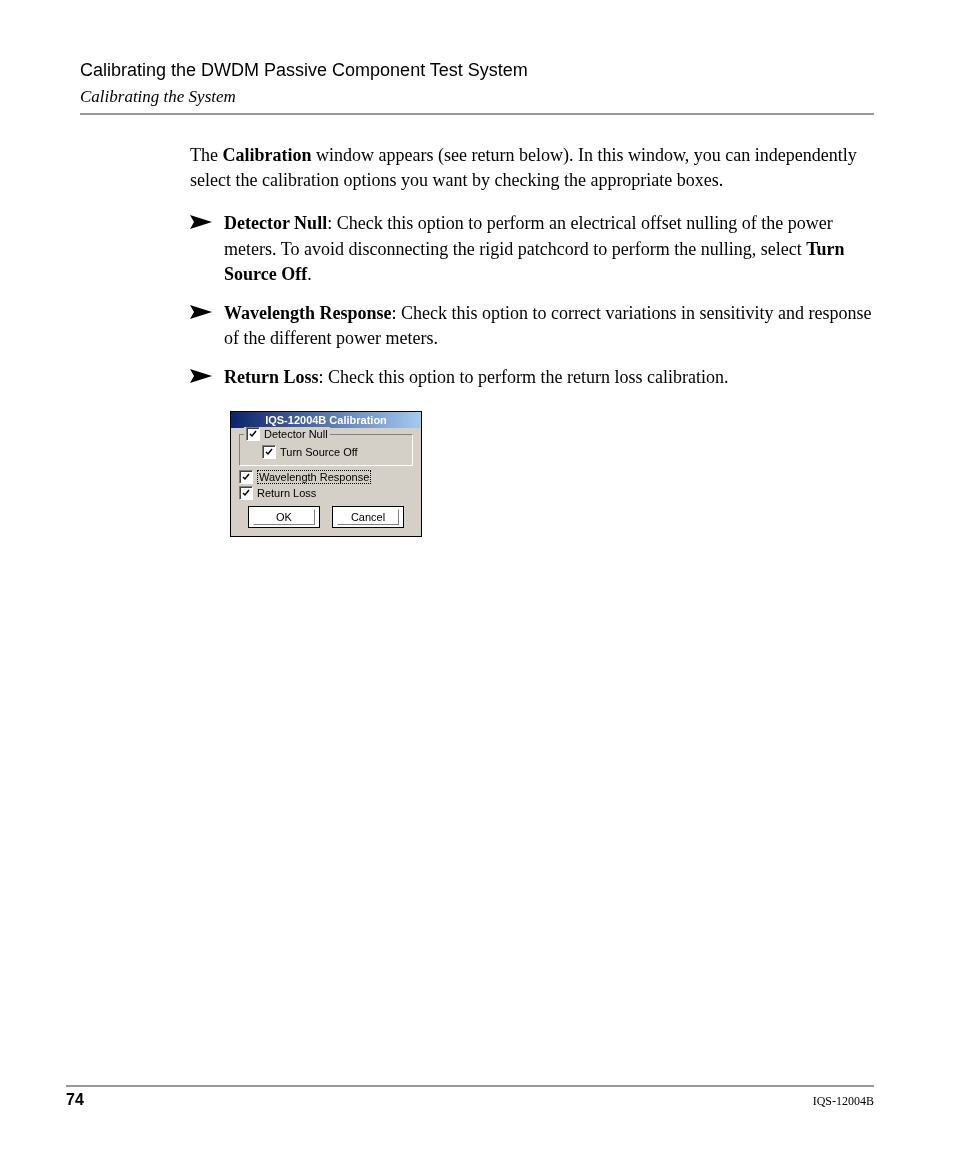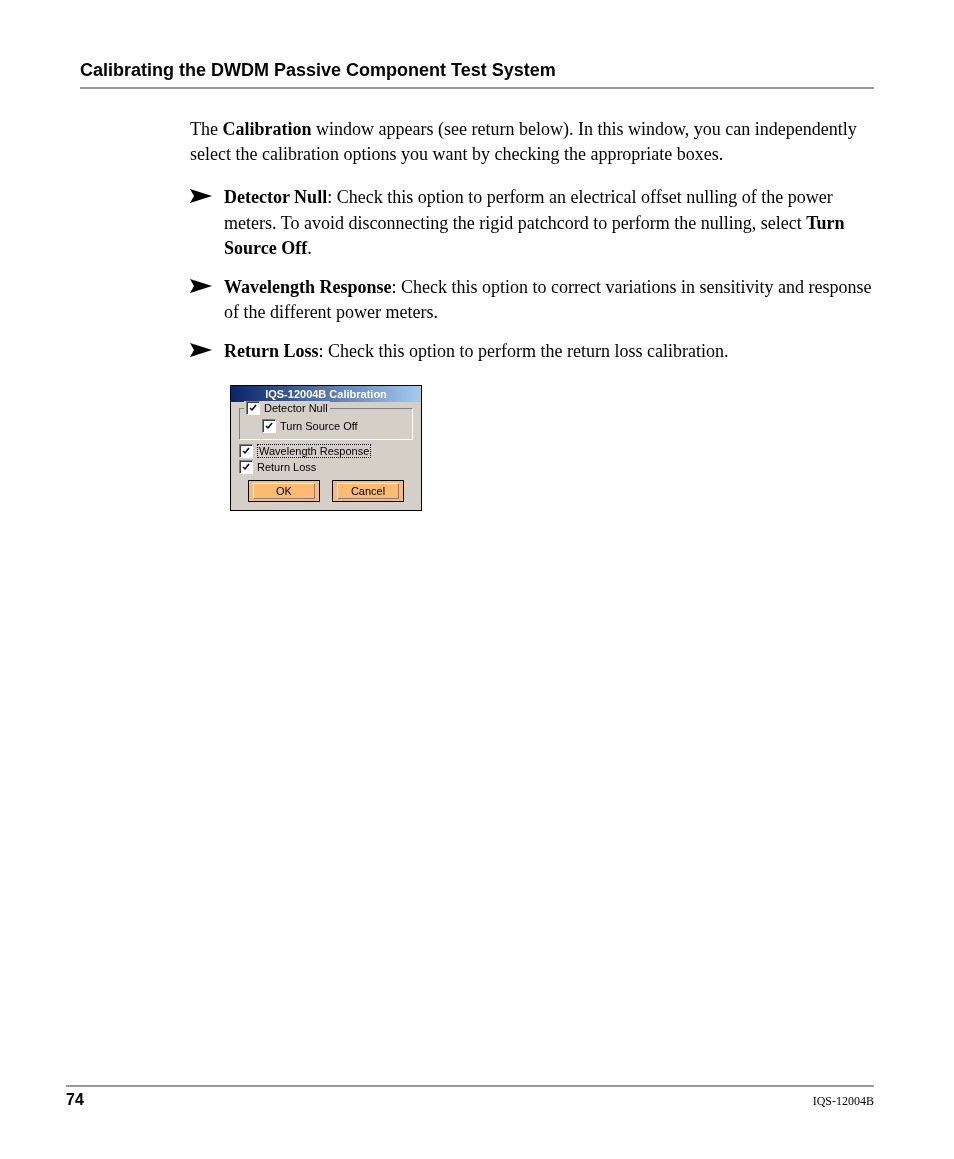--- a/index.html
+++ b/index.html
@@ -14,21 +14,21 @@
     box-sizing: border-box;
   }
   .page {
     padding: 60px 80px 40px 80px;
     box-sizing: border-box;
     height: 100%;
     position: relative;
   }
   .chapter-title {
     font-family: "Segoe UI", "Helvetica Neue", Arial, sans-serif;
-    font-weight: 700;
+    font-weight: 400;
     font-size: 18px;
     margin-bottom: 6px;
   }
   .section-title {
     font-style: italic;
     font-size: 17px;
     margin-bottom: 6px;
   }
   .header-rule {
     border: none;
@@ -132,21 +132,21 @@
   .btn-row {
     display: flex;
     gap: 12px;
     justify-content: center;
     margin-top: 6px;
   }
   .win-btn {
     min-width: 62px;
     text-align: center;
     padding: 2px 4px;
-    background: #fdba74;
+    background: #ffffff;
     border: 1px solid #000;
     position: relative;
   }
   .win-btn-inner {
     border-top: 1px solid #fff;
     border-left: 1px solid #fff;
     border-right: 1px solid #808080;
     border-bottom: 1px solid #808080;
     padding: 1px 6px;
   }
@@ -174,20 +174,21 @@
   .doc-id {
     font-size: 12px;
   }
 </style>
 </head>
 <body>
 
 <div class="page">
 
   <div class="chapter-title">Calibrating the DWDM Passive Component Test System</div>
+  <div class="section-title">Calibrating the System</div>
   <hr class="header-rule">
 
   <div class="body-text">
     <p class="intro">
       <span>The </span><span class="b">Calibration</span><span> window appears (see return below). In this window, you can independently select the calibration options you want by checking the appropriate boxes.</span>
     </p>
 
     <ul class="bullet-list">
       <li>
         <span class="bullet-arrow">

